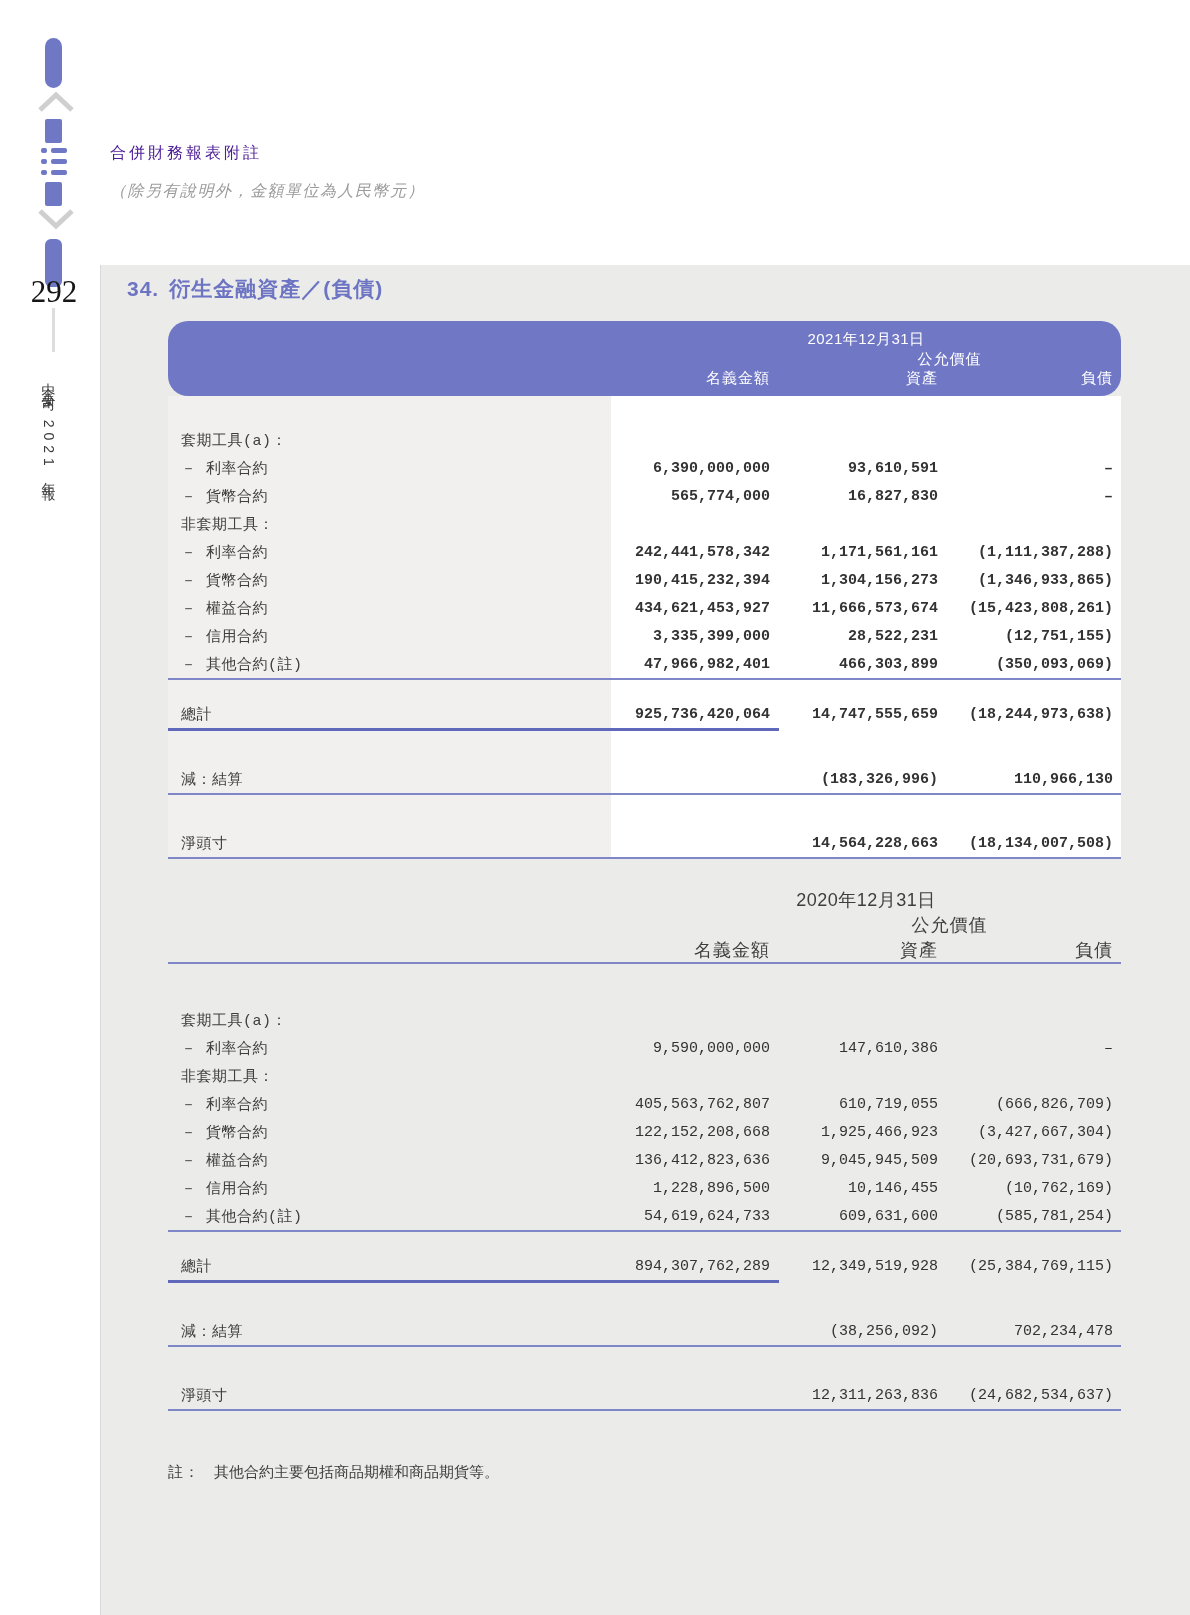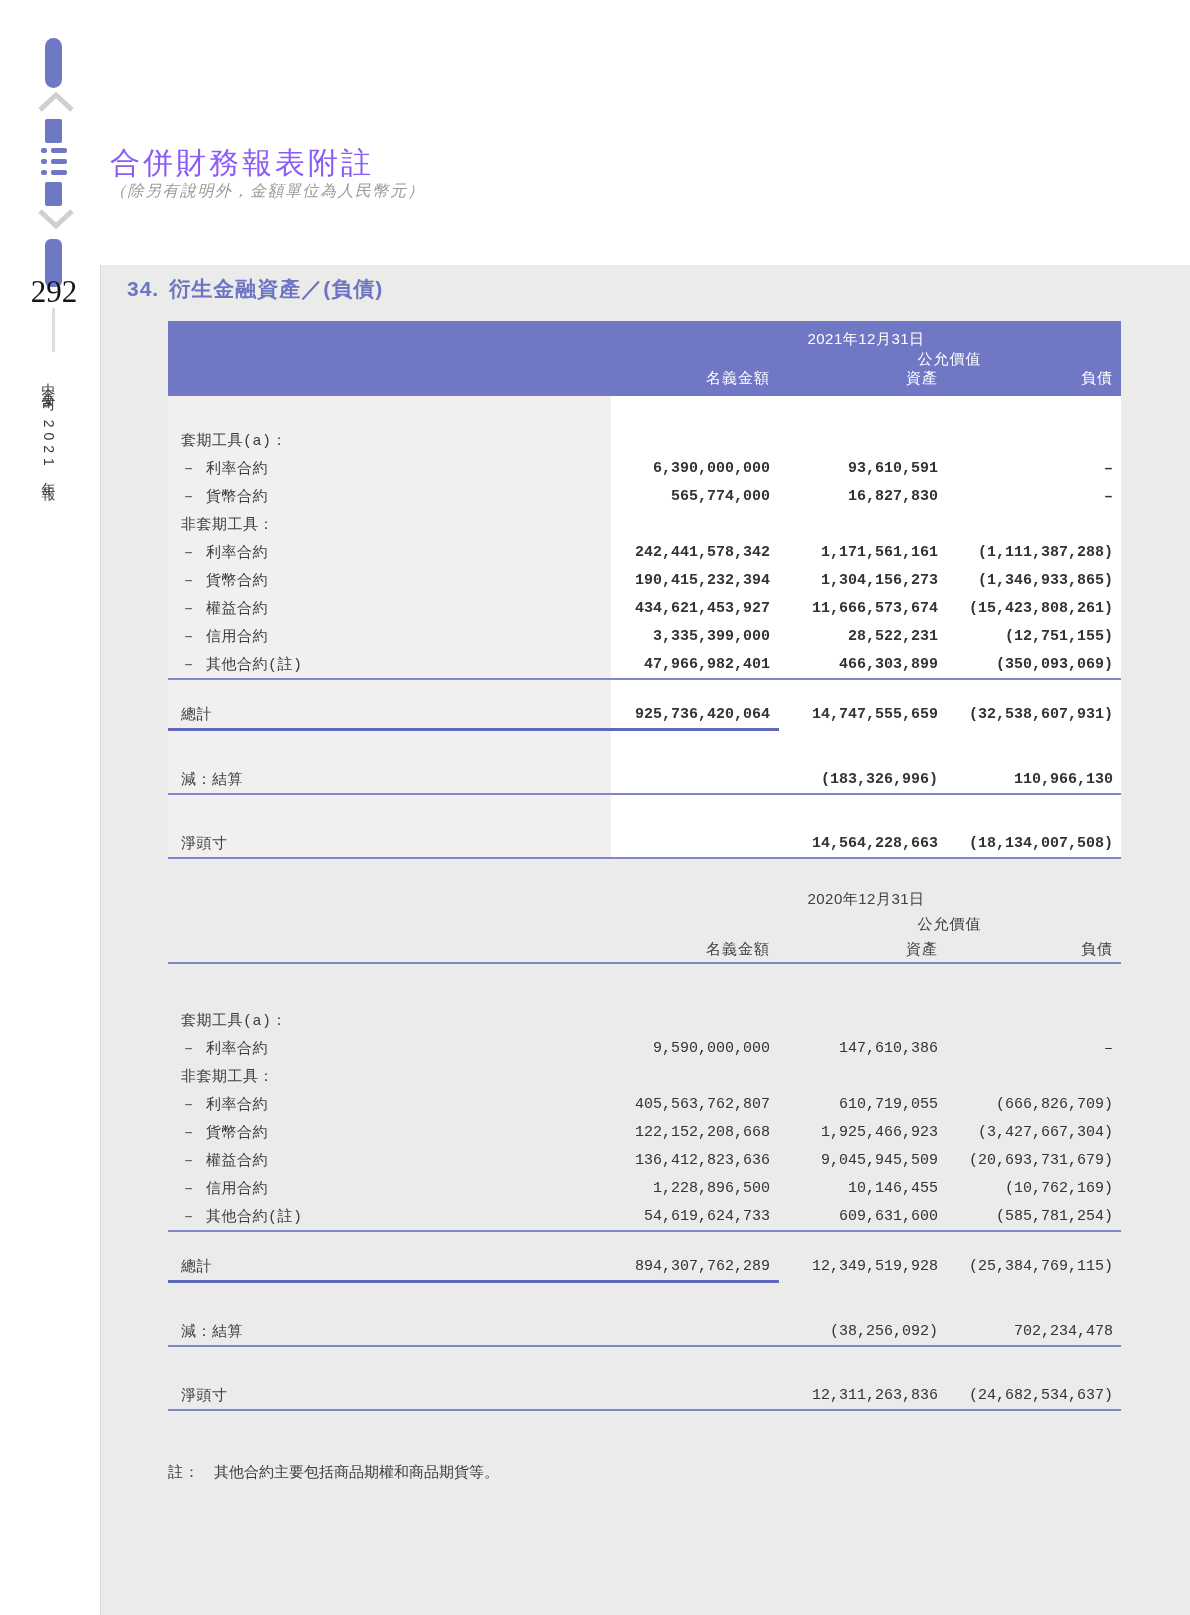--- a/index.html
+++ b/index.html
@@ -16,46 +16,46 @@
   .toc{left:41px;top:148px;width:26px;height:28px;}
   .pill2{left:45px;top:239px;width:17px;height:48px;background:#6f78c5;border-radius:6px;}
   .pagenum{left:30px;top:274px;width:48px;text-align:center;
            font-family:"Liberation Serif",serif;font-size:31px;color:#161616;}
   .tick{left:52px;top:308px;width:3px;height:44px;background:#dddddd;}
   .spine{left:40px;top:372px;writing-mode:vertical-rl;text-orientation:mixed;
          font-size:14px;color:#3a3a3a;letter-spacing:5px;}
 
   
   .doc-title{position:absolute;left:110px;top:143px;font-family:"Liberation Serif",serif;
-             font-size:30px;color:#8b5cf6;letter-spacing:3px;}
+             font-size:16px;color:#4c1d95;letter-spacing:3px;}
   .doc-sub{position:absolute;left:110px;top:181px;font-family:"Liberation Serif",serif;
            font-style:italic;font-size:16px;color:#9b9b9b;letter-spacing:1.5px;}
 
   
   .panel{position:absolute;left:100px;top:265px;width:1105px;height:1350px;
          background:#ebebe9;border-left:1px solid #d9d9d9;box-sizing:border-box;}
   .sec-title{position:absolute;left:26px;top:10px;font-size:21px;font-weight:700;
              color:#6c74c3;letter-spacing:1px;}
   .sec-title .no{margin-right:10px;}
 
   .tables{position:absolute;left:67px;top:56px;width:953px;}
 
   
   .grid{display:grid;grid-template-columns:443px 167px 168px 175px;align-items:center;}
 
   
   .thead1{height:75px;background:#7078c6;color:#ffffff;display:flex;
           flex-direction:column;justify-content:space-between;
-          padding:9px 0 8px;box-sizing:border-box;font-size:15px;}
+          padding:9px 0 8px;box-sizing:border-box;font-size:15px;border-radius:20px;}
   .h-date{grid-column:2/5;text-align:center;letter-spacing:.5px;}
   .h-fv{grid-column:3/5;text-align:center;letter-spacing:1px;}
   .h-col{text-align:right;padding-right:8px;letter-spacing:1px;}
 
   
-  .thead2{margin-top:28px;font-size:15px;color:#3e3e3e;}
+  .thead2{margin-top:28px;font-size:18px;color:#3e3e3e;}
   .thead2 .hl{height:25px;}
   .rule{border-bottom:2px solid #8087c9;height:0;}
   .rule-partial{border-bottom:3px solid #5f68bb;height:0;width:611px;}
 
   
   .tbody1{background:linear-gradient(to right,#f1f0ee 443px,#ffffff 443px);
           padding-top:30px;}
   .tbody1 .num{font-weight:600;}
   .tbody2{padding-top:42px;}
   .trow{height:28px;font-size:15px;font-family:Liberation Mono, monospace;}
@@ -175,21 +175,21 @@
               <div class="num">47,966,982,401</div>
               <div class="num">466,303,899</div>
               <div class="num">(350,093,069)</div>
             </div>
             <div class="rule"></div>
             <div class="gap1"></div>
             <div class="trow grid">
               <div class="lbl">總計</div>
               <div class="num">925,736,420,064</div>
               <div class="num">14,747,555,659</div>
-              <div class="num">(32,538,607,931)</div>
+              <div class="num">(18,244,973,638)</div>
             </div>
             <div class="rule-partial"></div>
             <div class="gap2"></div>
             <div class="trow grid">
               <div class="lbl">減：結算</div>
               <div class="num"></div>
               <div class="num">(183,326,996)</div>
               <div class="num">110,966,130</div>
             </div>
             <div class="rule"></div>

